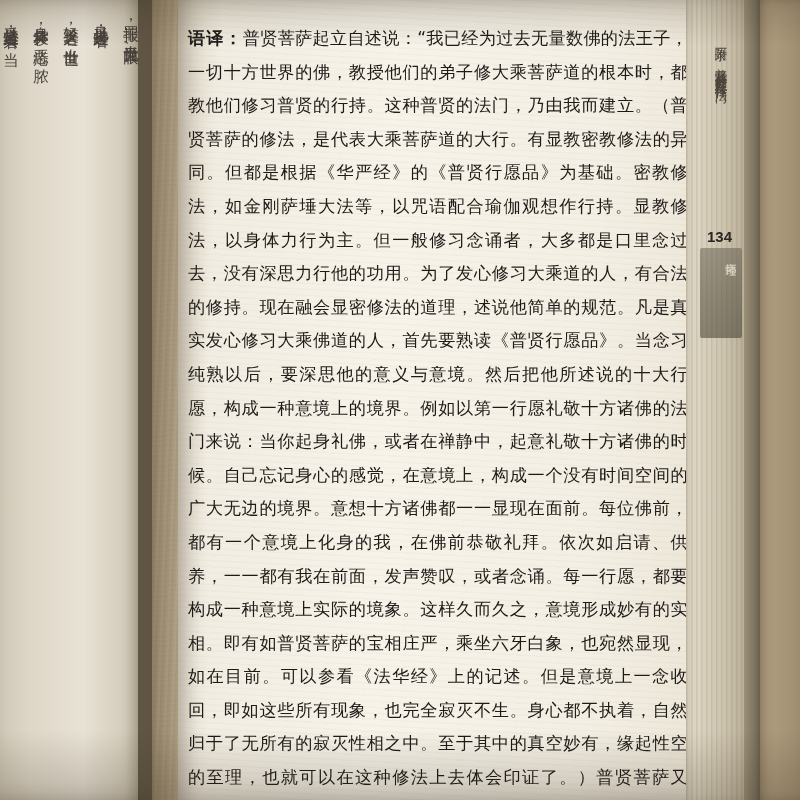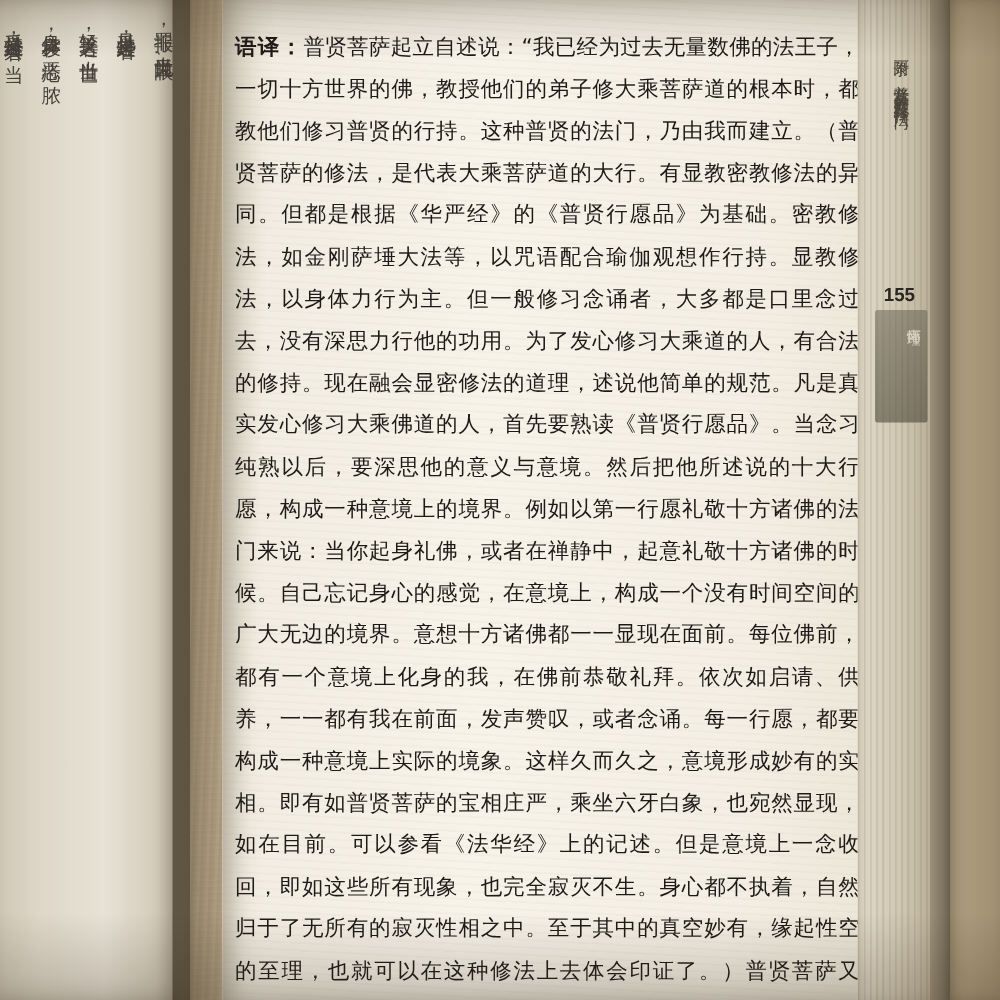--- a/index.html
+++ b/index.html
@@ -223,21 +223,21 @@
     <div class="page-grain"></div>
     <div class="body-text">
       <p><span class="label">语译：</span><span>普贤菩萨起立自述说：“我已经为过去无量数佛的法王子，一切十方世界的佛，教授他们的弟子修大乘菩萨道的根本时，都教他们修习普贤的行持。这种普贤的法门，乃由我而建立。（普贤菩萨的修法，是代表大乘菩萨道的大行。有显教密教修法的异同。但都是根据《华严经》的《普贤行愿品》为基础。密教修法，如金刚萨埵大法等，以咒语配合瑜伽观想作行持。显教修法，以身体力行为主。但一般修习念诵者，大多都是口里念过去，没有深思力行他的功用。为了发心修习大乘道的人，有合法的修持。现在融会显密修法的道理，述说他简单的规范。凡是真实发心修习大乘佛道的人，首先要熟读《普贤行愿品》。当念习纯熟以后，要深思他的意义与意境。然后把他所述说的十大行愿，构成一种意境上的境界。例如以第一行愿礼敬十方诸佛的法门来说：当你起身礼佛，或者在禅静中，起意礼敬十方诸佛的时候。自己忘记身心的感觉，在意境上，构成一个没有时间空间的广大无边的境界。意想十方诸佛都一一显现在面前。每位佛前，都有一个意境上化身的我，在佛前恭敬礼拜。依次如启请、供养，一一都有我在前面，发声赞叹，或者念诵。每一行愿，都要构成一种意境上实际的境象。这样久而久之，意境形成妙有的实相。即有如普贤菩萨的宝相庄严，乘坐六牙白象，也宛然显现，如在目前。可以参看《法华经》上的记述。但是意境上一念收回，即如这些所有现象，也完全寂灭不生。身心都不执着，自然归于了无所有的寂灭性相之中。至于其中的真空妙有，缘起性空的至理，也就可以在这种修法上去体会印证了。）普贤菩萨又说：</span></p>
 
     </div>
   </div>
 
   <div class="edge-strip">
     <div class="edge-lines"></div>
     <div class="running-head">附录一：普贤菩萨的行愿及修行法门</div>
-    <div class="folio">155</div>
+    <div class="folio">134</div>
     <div class="seal">南怀瑾</div>
   </div>
 
   <div class="book-edge"></div>
   <div class="desk-right"></div>
 
   <div class="shadow-top"></div>
   <div class="shadow-bottom"></div>
 </div>
 

